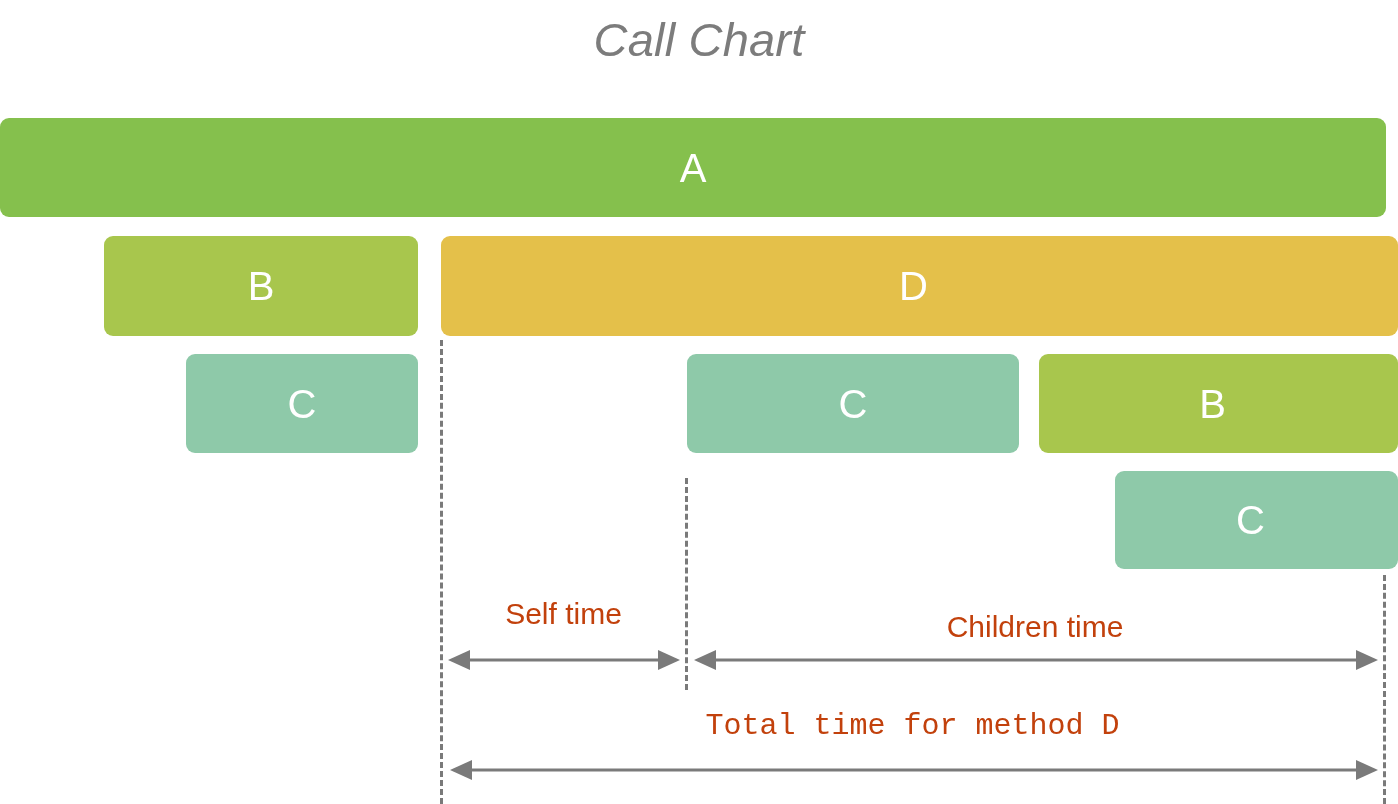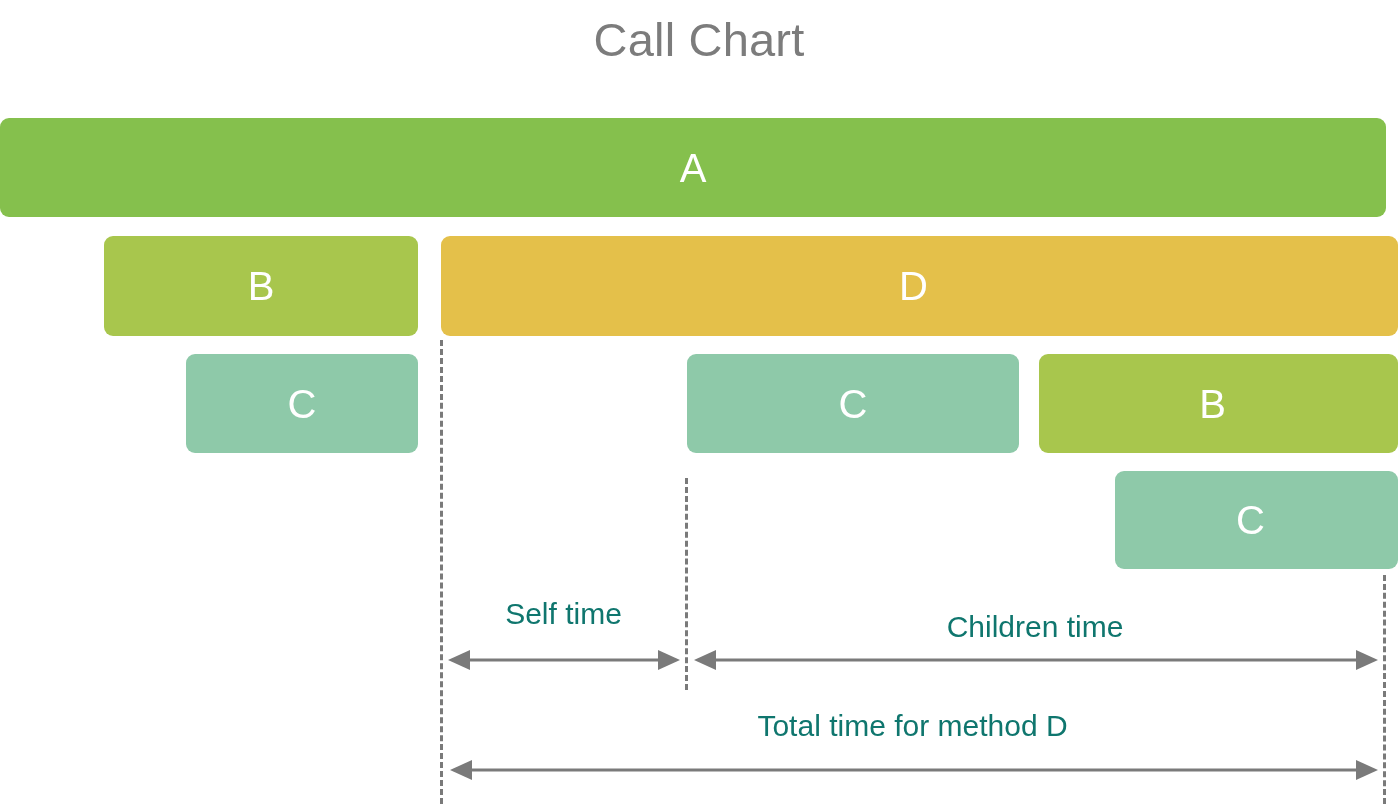--- a/index.html
+++ b/index.html
@@ -25,20 +25,21 @@
     left: 0;
     top: 10px;
     width: 1398px;
     text-align: center;
     font-size: 47px;
     font-weight: 400;
     color: #7c7c7c;
     letter-spacing: 0.2px;
     line-height: 60px;
     white-space: nowrap;
+    font-style: italic;
   }
 
   
   .bar {
     position: absolute;
     border-radius: 9px;
     box-sizing: border-box;
     display: flex;
     align-items: center;
     justify-content: center;
@@ -56,21 +57,21 @@
     width: 0;
     border-left: 3px dashed #7a7a7a;
   }
 
   
   .measure-label {
     position: absolute;
     text-align: center;
     font-size: 30px;
     font-weight: 400;
-    color: #0f766e;
+    color: #c2410c;
     line-height: 36px;
     white-space: nowrap;
   }
   .measure-arrow {
     position: absolute;
     height: 22px;
   }
   .measure-arrow svg { display: block; }
 </style>
 </head>
@@ -125,21 +126,21 @@
   <div class="measure-label" style="left:686px; top:609px; width:698px;">Children time</div>
 
   <div class="measure-arrow" style="left:694px; top:649px; width:684px;">
     <svg width="684" height="22" viewBox="0 0 684 22">
       <line x1="12" y1="11" x2="672" y2="11" stroke="#7a7a7a" stroke-width="3"></line>
       <polygon points="0,11 22,1 22,21" fill="#7a7a7a"></polygon>
       <polygon points="684,11 662,1 662,21" fill="#7a7a7a"></polygon>
     </svg>
   </div>
 
-  <div class="measure-label" style="left:441px; top:708px; width:943px;">Total time for method D</div>
+  <div class="measure-label" style="left:441px; top:708px; width:943px;font-family:Liberation Mono, monospace;">Total time for method D</div>
 
   <div class="measure-arrow" style="left:450px; top:759px; width:928px;">
     <svg width="928" height="22" viewBox="0 0 928 22">
       <line x1="12" y1="11" x2="916" y2="11" stroke="#7a7a7a" stroke-width="3"></line>
       <polygon points="0,11 22,1 22,21" fill="#7a7a7a"></polygon>
       <polygon points="928,11 906,1 906,21" fill="#7a7a7a"></polygon>
     </svg>
   </div>
 
 </div>

